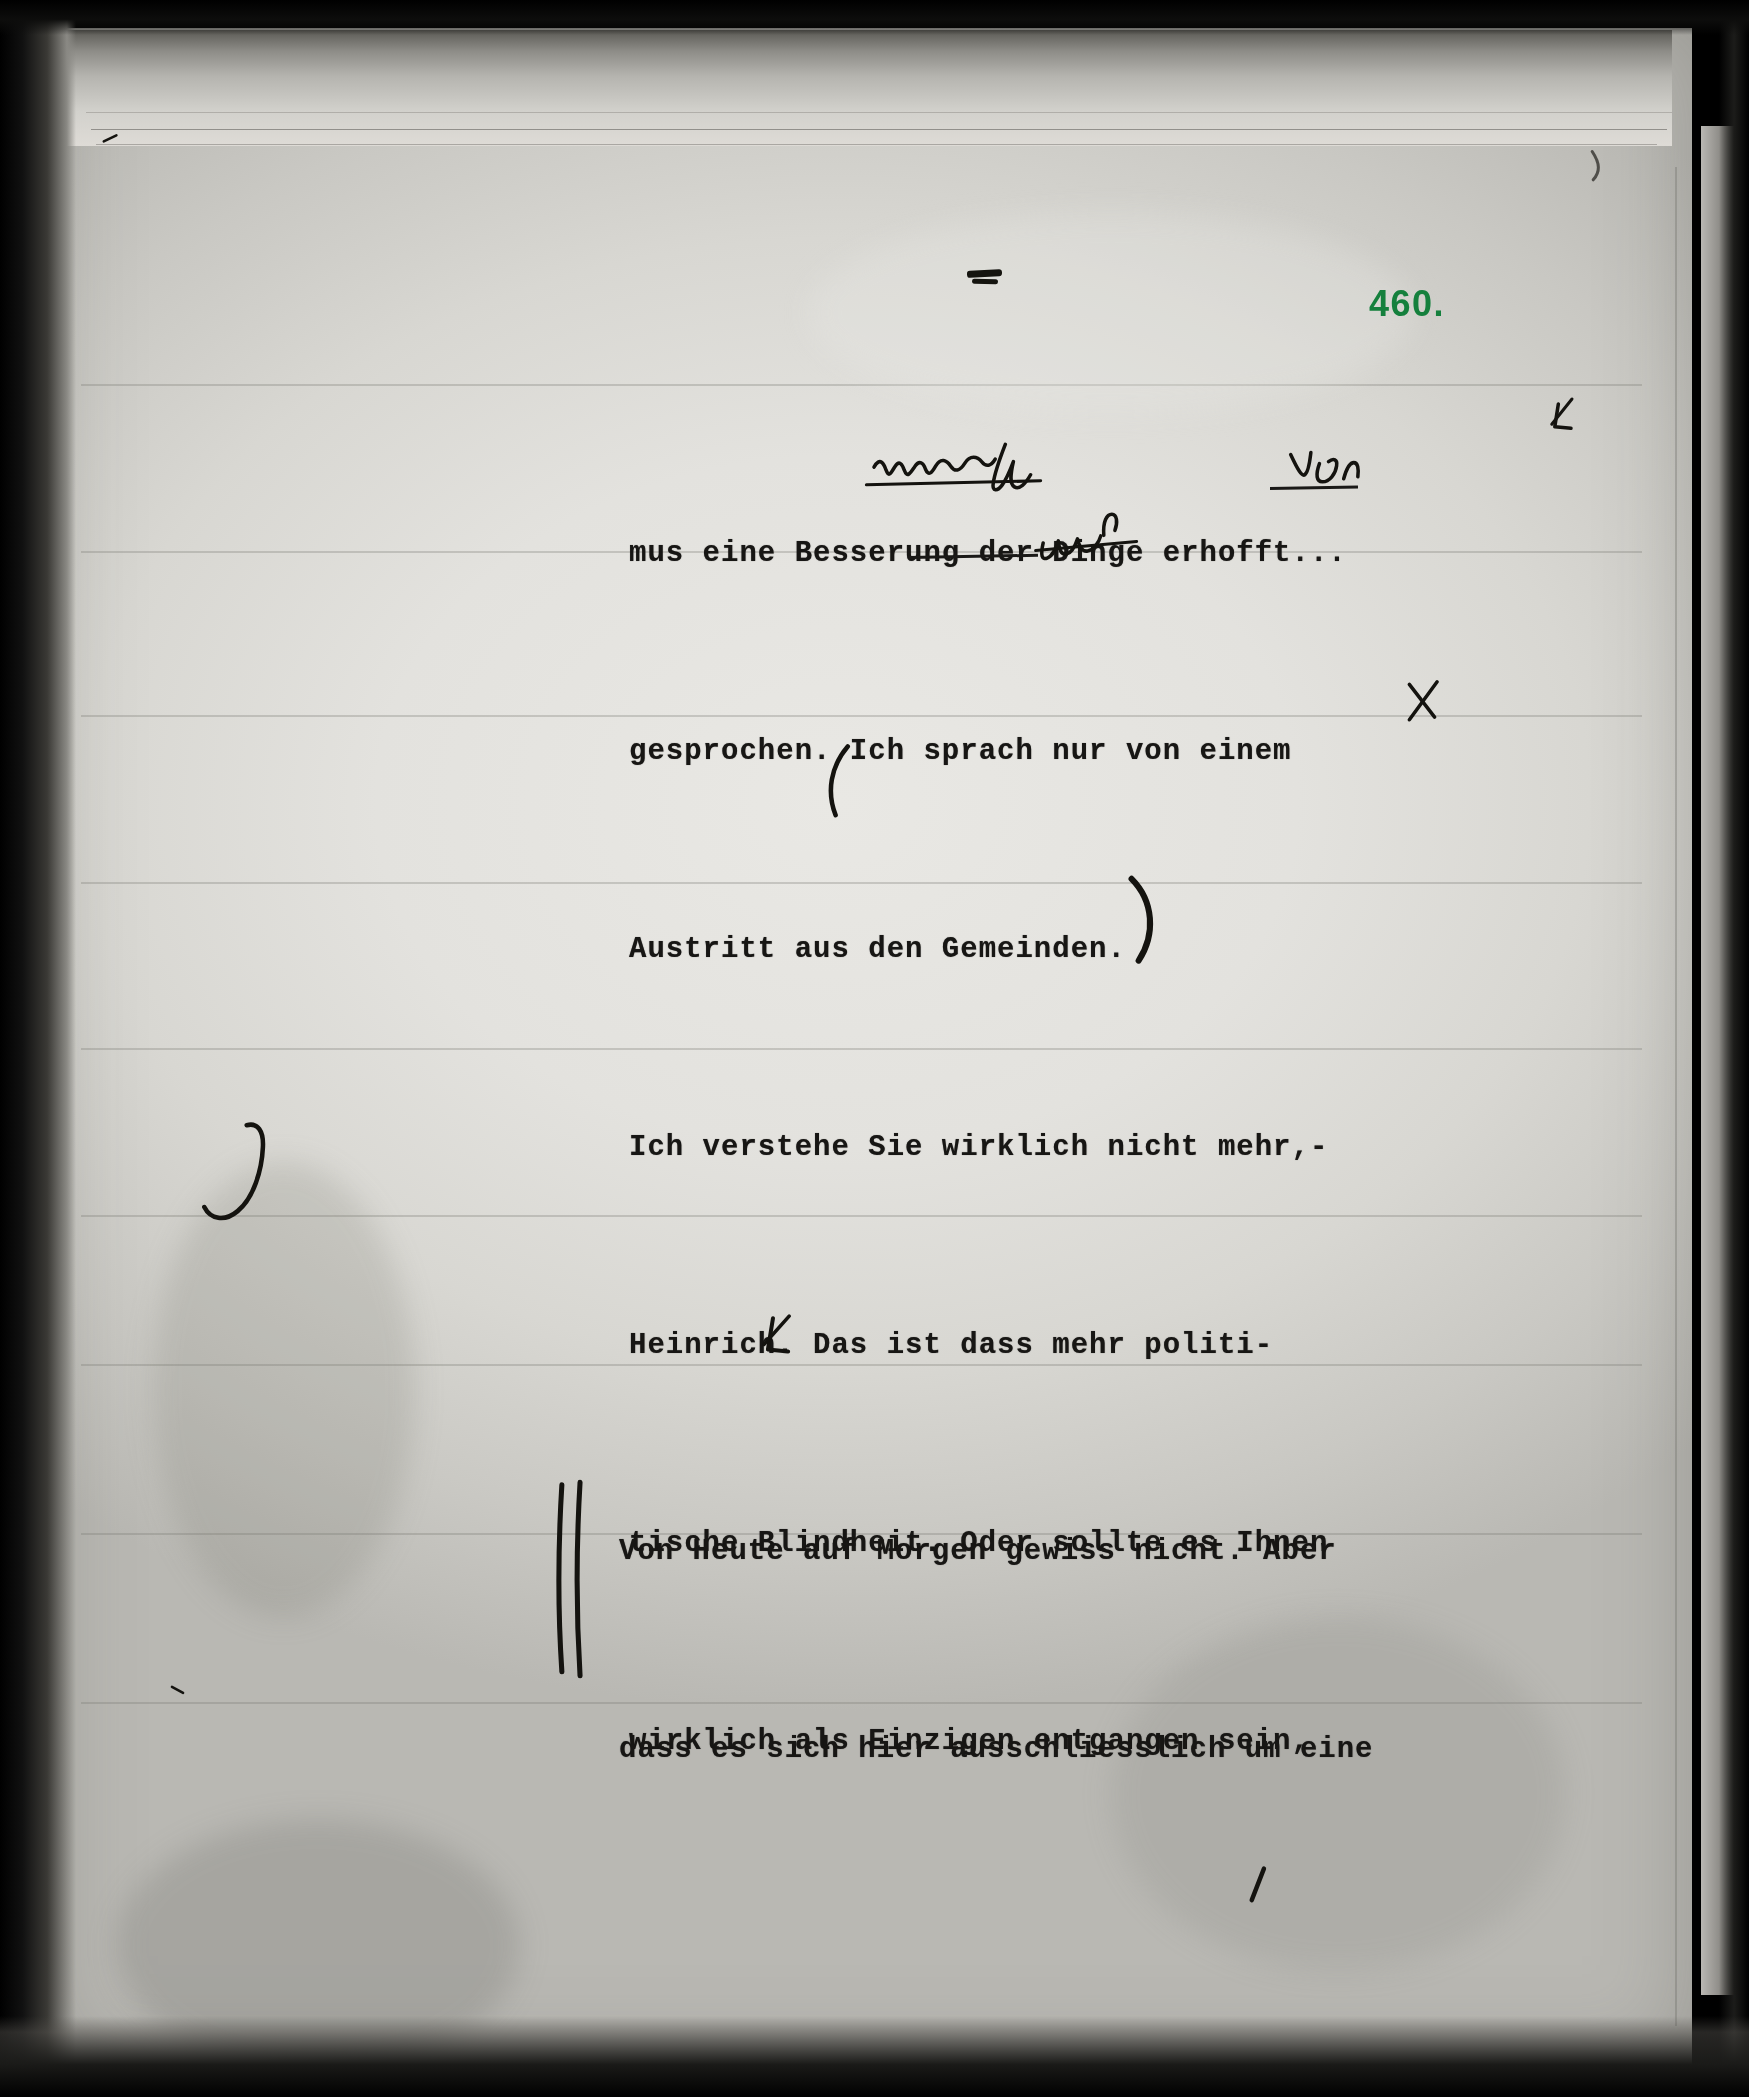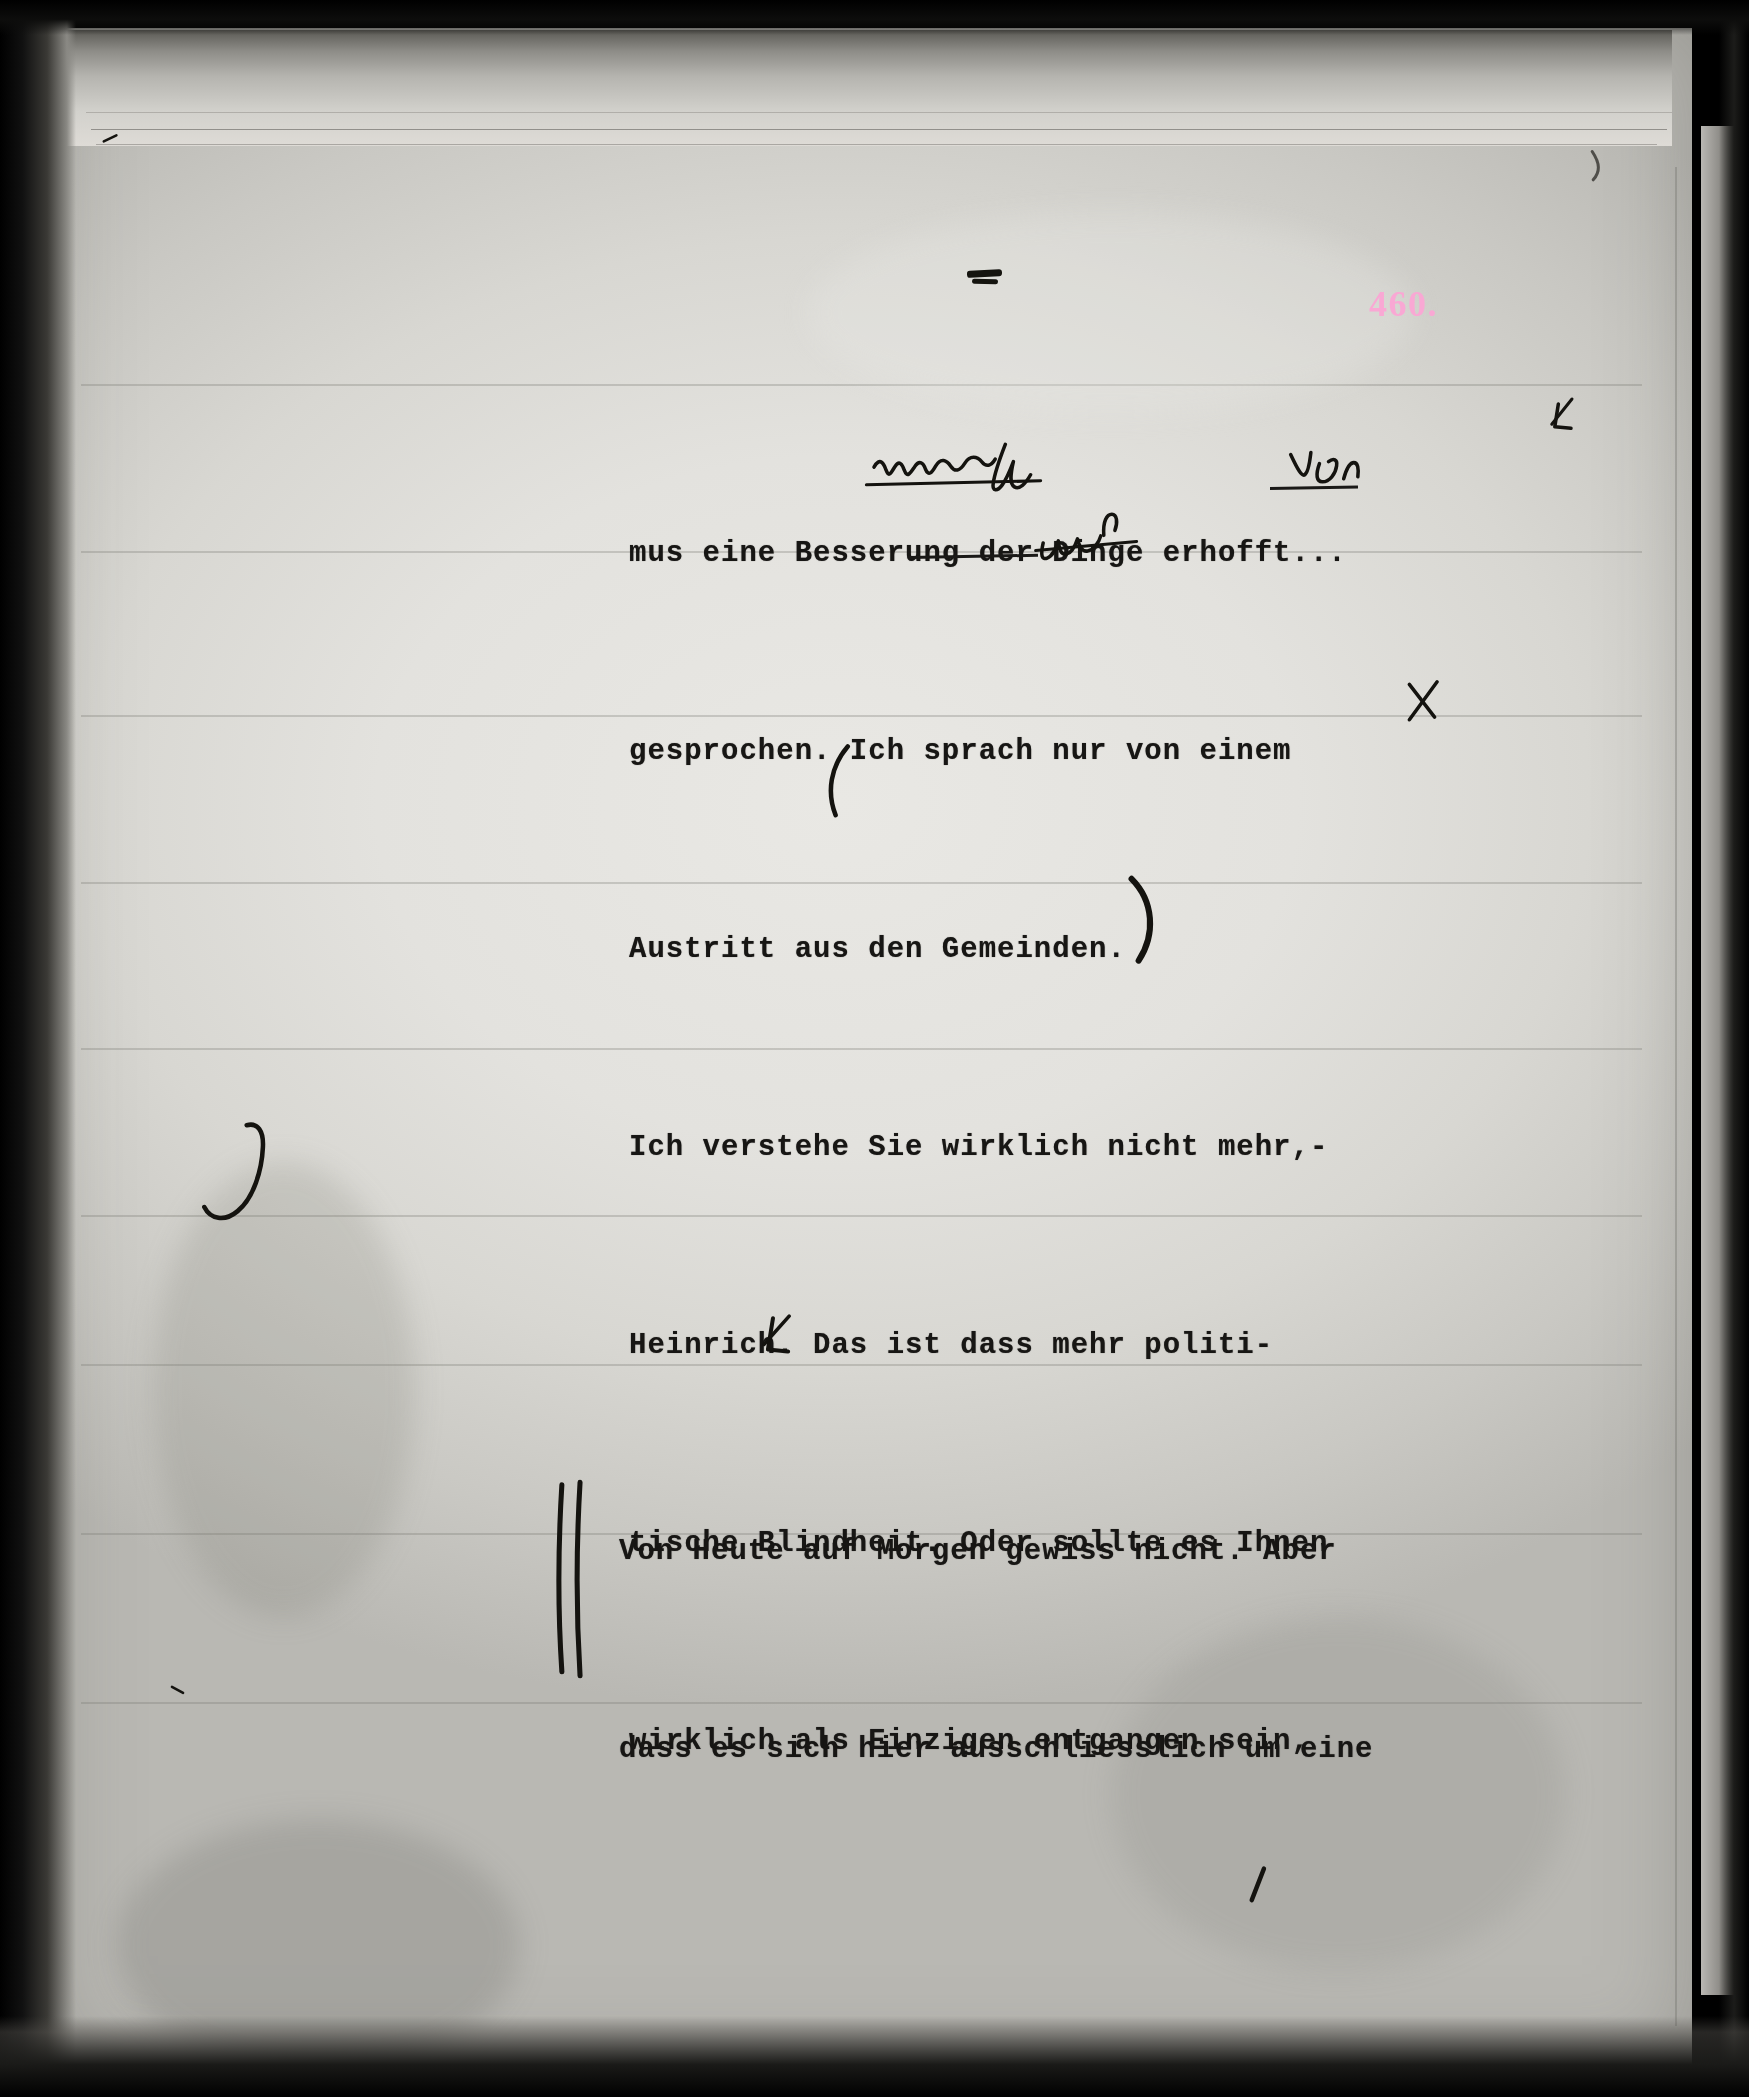--- a/index.html
+++ b/index.html
@@ -146,22 +146,22 @@
     text-shadow: 0 0 1px rgba(25,24,22,0.55);
     white-space: pre;
   }
   .para2 .ln { display: block; }
 
   
   .pageno {
     position: absolute;
     left: 1369px;
     top: 283px;
-    color: #f9a8d4;
-    font-family: Liberation Serif, serif;
+    color: #15803d;
+    font-family: Liberation Sans, sans-serif;
     font-size: 36px;
     font-weight: 700;
     letter-spacing: 1.5px;
   }
 
   
   .strike {
     position: absolute;
     height: 2.5px;
     background: #1a1917;

